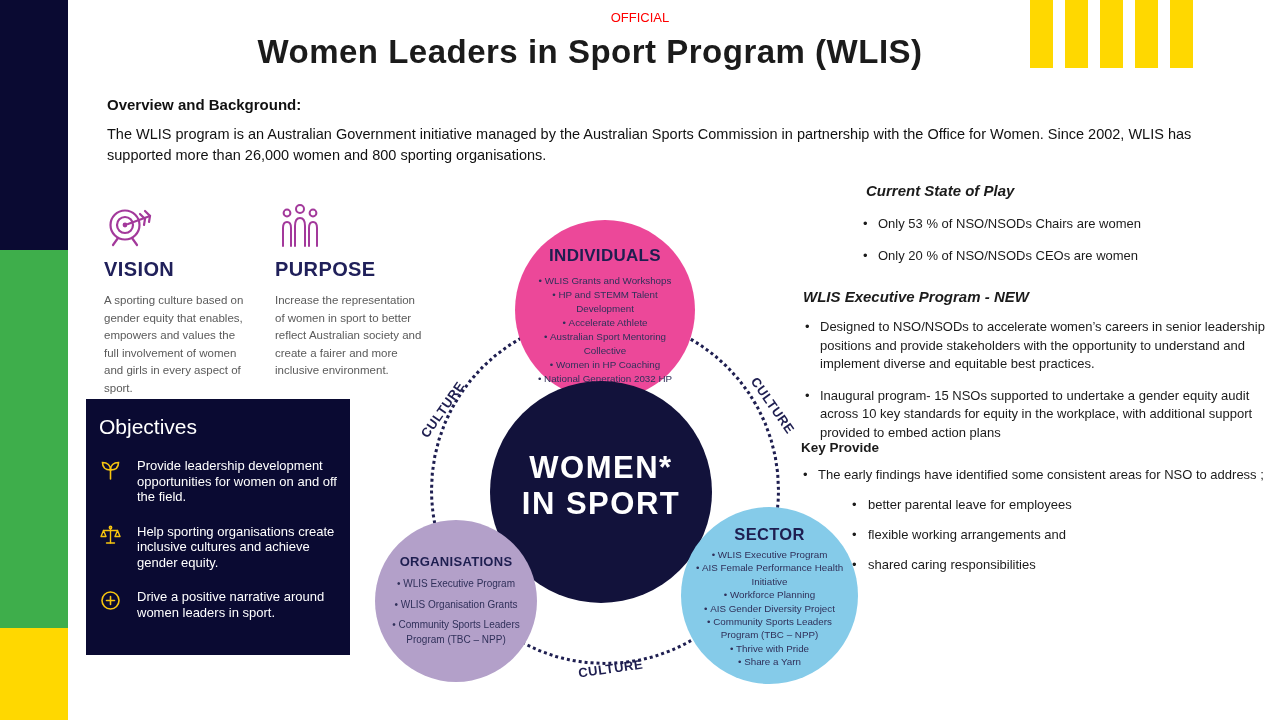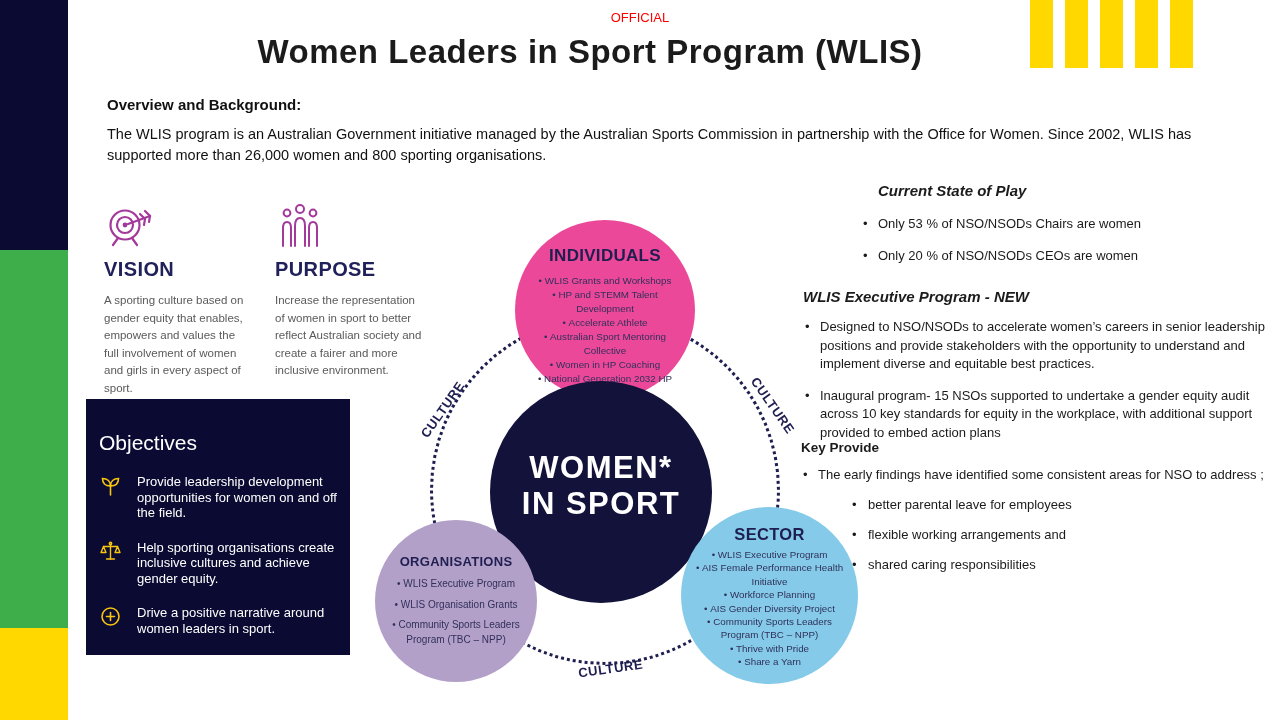--- a/index.html
+++ b/index.html
@@ -32,21 +32,21 @@
   .vp{position:absolute;top:200px;}
   .vp-vision{left:104px;width:148px;}
   .vp-purpose{left:275px;width:150px;}
   .vp-icon{width:50px;height:50px;display:block;}
   .vp-heading{margin-top:8px;font-size:20px;font-weight:bold;color:#20205A;letter-spacing:0.4px;}
   .vp-body{margin-top:11px;font-size:11.5px;line-height:17.5px;color:#5a5a5a;}
 
   
   .objectives{position:absolute;left:86px;top:399px;width:264px;height:256px;
     background:#0A0A32;color:#ffffff;box-sizing:border-box;padding:16px 12px 0 13px;}
-  .obj-title{font-size:21px;font-weight:500;margin-top:16px;}
+  .obj-title{font-size:21px;font-weight:500;}
   .obj-item{display:flex;gap:15px;margin-top:19px;}
   .obj-item:first-of-type{margin-top:16px;}
   .obj-icon{width:23px;height:23px;flex:none;}
   .obj-text{font-size:13px;line-height:15.5px;font-weight:500;width:210px;}
 
   
   .ring{position:absolute;left:430px;top:315px;width:350px;height:350px;
     border:3px dotted #1E1E50;border-radius:50%;box-sizing:border-box;z-index:1;}
   .culture{position:absolute;font-size:13px;font-weight:bold;color:#1E1E50;
     letter-spacing:0.6px;z-index:1;}
@@ -70,21 +70,21 @@
   .c-org .circle-title{font-size:13px;margin-bottom:8px;}
   .c-org li{font-size:10px;line-height:14.5px;margin-top:6px;}
   .c-sector{left:681px;top:507px;width:177px;height:177px;background:#85CBE9;z-index:5;
     padding:18px 14px 0 14px;}
   .c-sector .circle-title{font-size:16.5px;margin-bottom:4px;}
   .c-sector li{font-size:9.8px;line-height:13.4px;}
 
   
   .right-col{color:#1b1b1b;}
   .sop{position:absolute;left:861px;top:182px;width:360px;}
-  .sop-heading{margin-left:17px;font-size:15px;font-weight:bold;font-style:italic;}
+  .sop-heading{margin-left:5px;font-size:15px;font-weight:bold;font-style:italic;}
   .sop ul,.exec ul,.kr ul{list-style:none;margin:0;padding:0;}
   .sop li{position:relative;padding-left:17px;margin-top:17px;font-size:13px;}
   .sop li::before,.exec li::before,.kr li.kr-lead::before,.kr .kr-sub li::before{
     content:"\2022";position:absolute;left:2px;}
   .exec{position:absolute;left:803px;top:288px;width:465px;}
   .exec-heading{font-size:15px;font-weight:bold;font-style:italic;}
   .exec li{position:relative;padding-left:17px;margin-top:13px;font-size:13px;line-height:18.5px;}
   .kr{position:absolute;left:801px;top:440px;width:470px;}
   .kr-heading{font-size:13.5px;font-weight:bold;}
   .kr li.kr-lead{position:relative;padding-left:17px;margin-top:12px;font-size:13px;}

